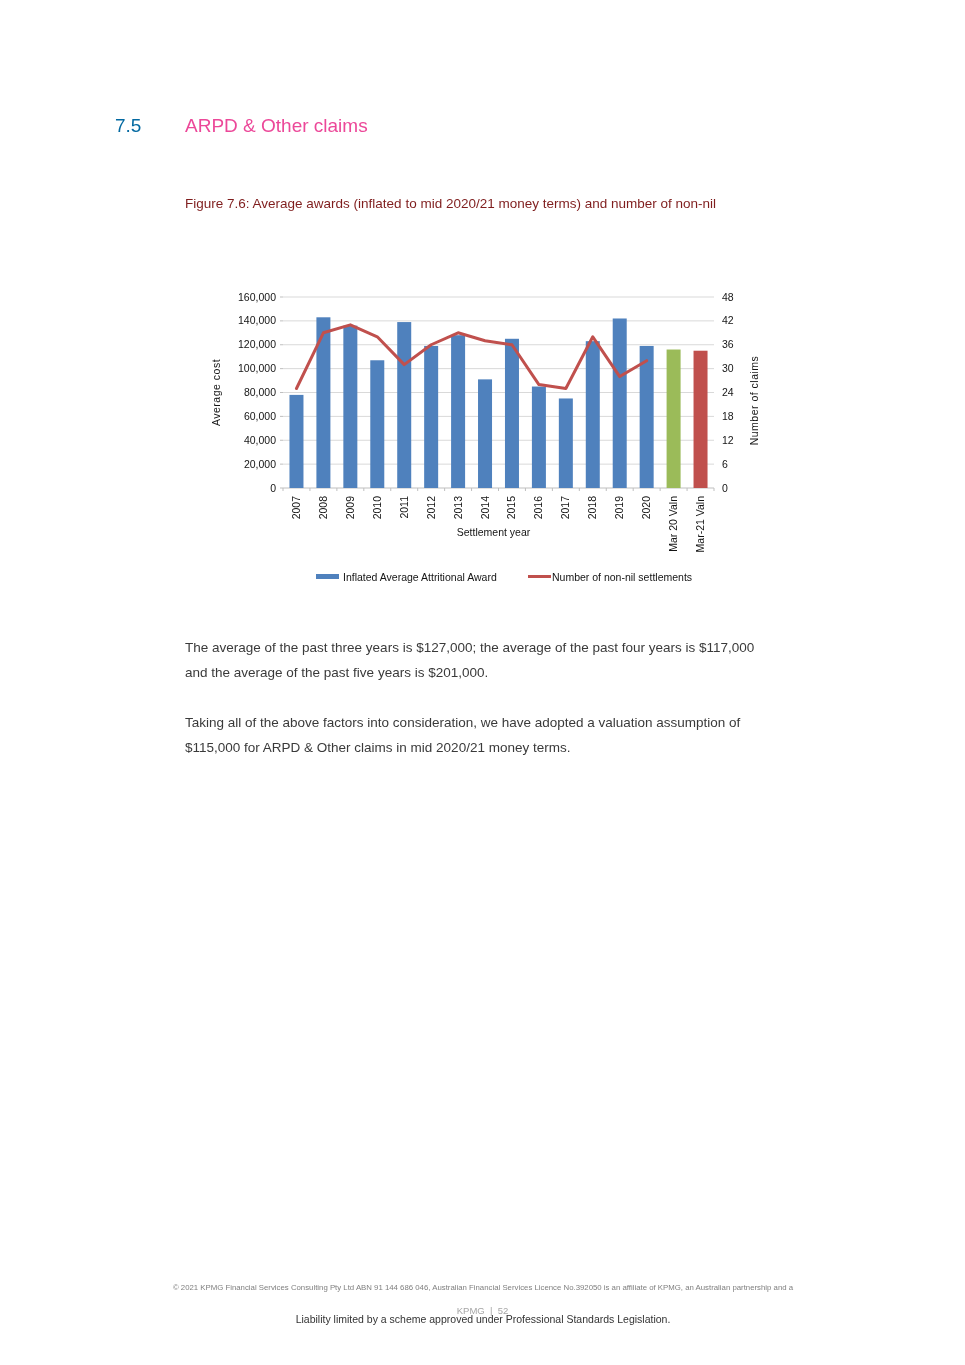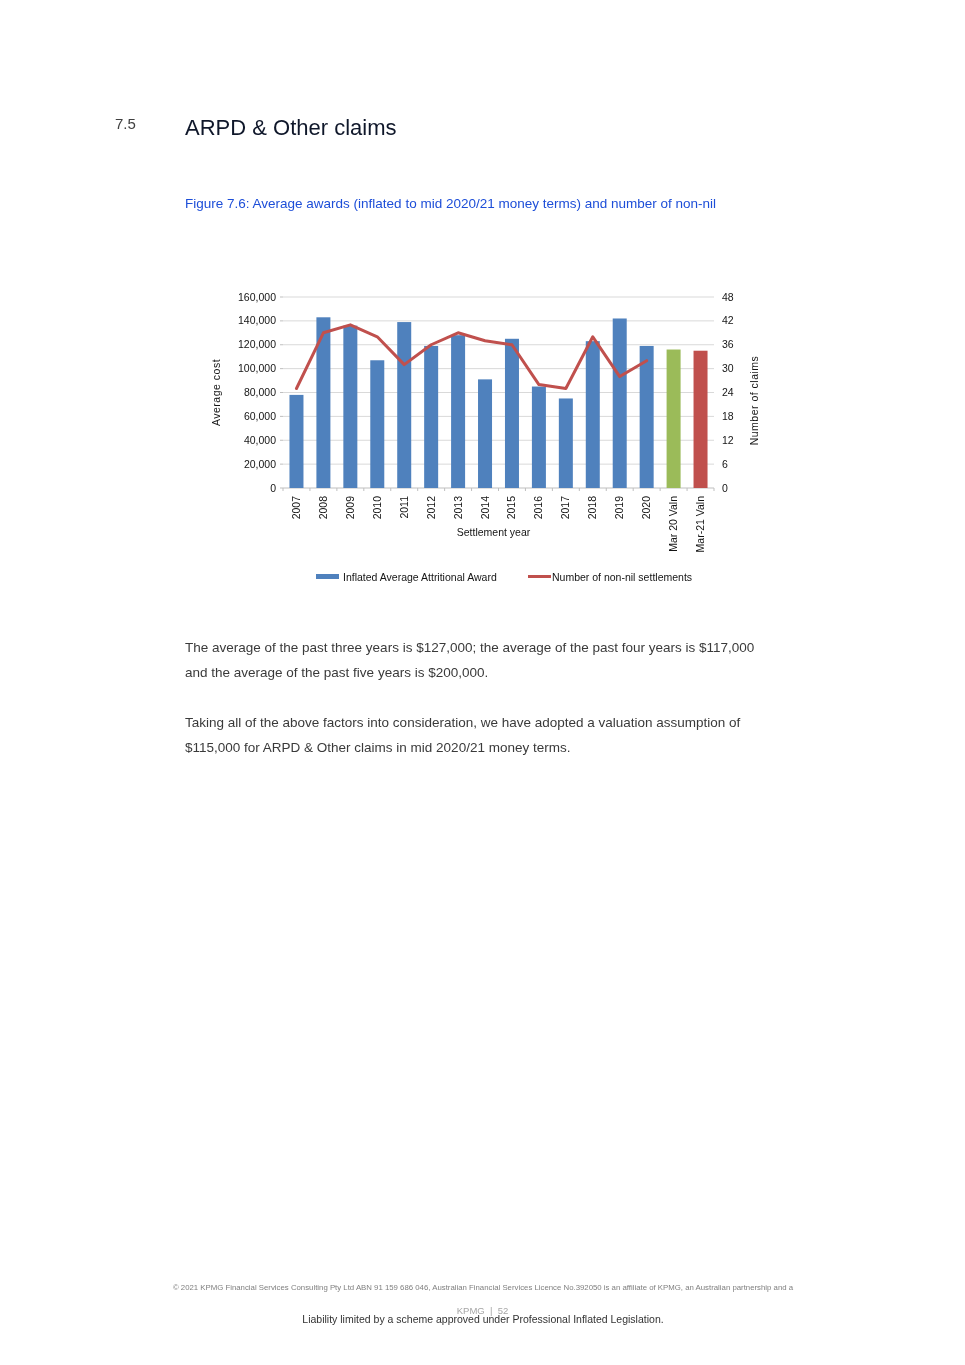--- a/index.html
+++ b/index.html
@@ -8,33 +8,33 @@
     position:relative;
     width:965px; height:1365px;
     background:#ffffff;
     font-family:"Liberation Sans", sans-serif;
     color:#3a3a3a;
     overflow:hidden;
     margin:0 auto;
   }
   .section-number {
     position:absolute; top:115px; left:115px;
-    font-size:15px; color:#404040;
+    font-size:19px; color:#0369a1;
   }
   .section-title {
     position:absolute; top:115px; left:185px;
-    font-size:22px; color:#0f172a;
+    font-size:19px; color:#ec4899;
   }
   .intro {
     position:absolute; top:161px; left:185px; width:700px;
     font-size:13.5px; line-height:20px; color:#3a3a3a;
   }
   .figure-caption {
     position:absolute; top:194px; left:185px; width:700px;
-    font-size:13.5px; line-height:20px; color:#1d4ed8;
+    font-size:13.5px; line-height:20px; color:#7f1d1d;
   }
   .chart-wrap {
     position:absolute; top:281px; left:200px;
     width:570px; height:315px;
   }
   .chart-wrap svg { display:block; }
   .tick { font-size:10.5px; fill:#141414; font-family:"Liberation Sans",sans-serif; }
   .axis-title { font-size:10.5px; fill:#141414; font-family:"Liberation Sans",sans-serif; letter-spacing:0.5px; }
   .legend-label { font-size:10.5px; fill:#141414; font-family:"Liberation Sans",sans-serif; }
   .xlabel { font-size:10.5px; fill:#141414; font-family:"Liberation Sans",sans-serif; }
@@ -163,29 +163,29 @@
         <text x="293.5" y="255" text-anchor="middle" class="xlabel">Settlement  year</text>
         <rect x="116" y="293" width="23" height="5" fill="#4f81bd"></rect>
         <text x="143" y="300" text-anchor="start" class="legend-label">Inflated Average Attritional Award</text>
         <line x1="328" y1="295.5" x2="351" y2="295.5" stroke="#c0504d" stroke-width="3"></line>
         <text x="352" y="300" text-anchor="start" class="legend-label">Number of non-nil settlements</text>
       </svg>
   </div>
 
   <div class="para para-averages">
     <div>The average of the past three years is $127,000; the average of the past four years is $117,000</div>
-    <div>and the average of the past five years is $200,000.</div>
+    <div>and the average of the past five years is $201,000.</div>
   </div>
 
   <div class="para para-assumption">
     <div>Taking all of the above factors into consideration, we have adopted a valuation assumption of</div>
     <div>$115,000 for ARPD &amp; Other claims in mid 2020/21 money terms.</div>
   </div>
 
   <div class="footer-pageno">KPMG  |  52</div>
 
   <div class="footer-legal">
-    <div>© 2021 KPMG Financial Services Consulting Pty Ltd ABN 91 159 686 046, Australian Financial Services Licence No.392050 is an affiliate of KPMG, an Australian partnership and a</div>
+    <div>© 2021 KPMG Financial Services Consulting Pty Ltd ABN 91 144 686 046, Australian Financial Services Licence No.392050 is an affiliate of KPMG, an Australian partnership and a</div>
   </div>
 
-  <div class="footer-liability">Liability limited by a scheme approved under Professional Inflated Legislation.</div>
+  <div class="footer-liability">Liability limited by a scheme approved under Professional Standards Legislation.</div>
 
 </div>
 
 </body></html>

